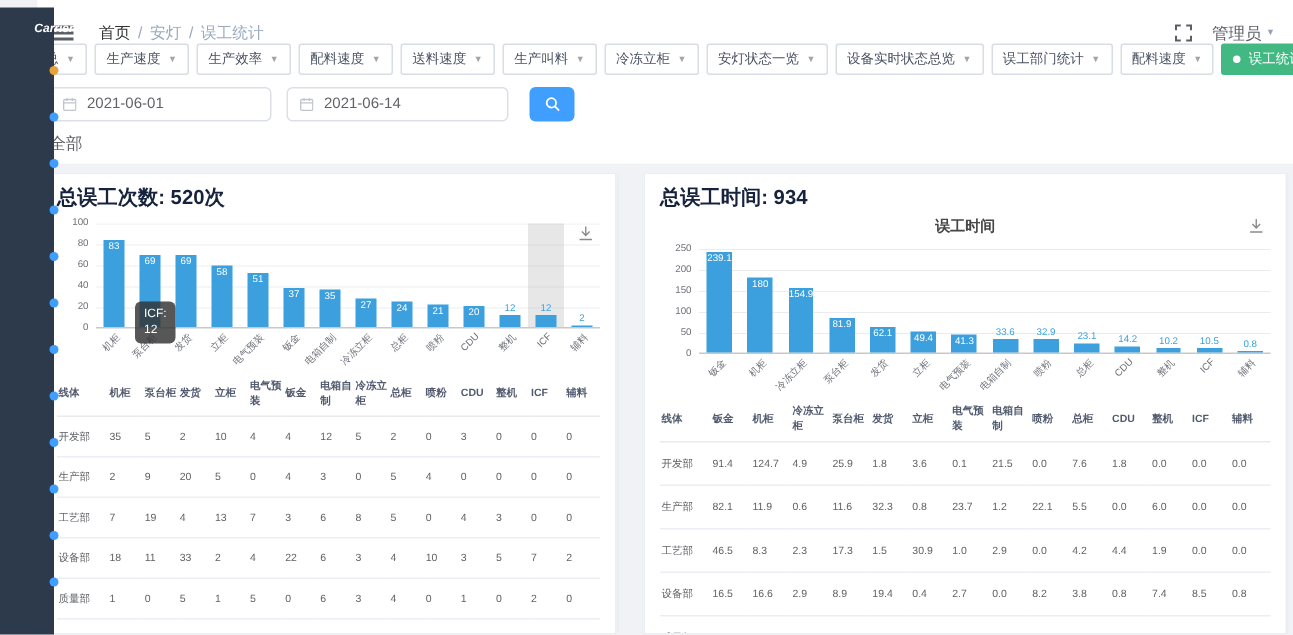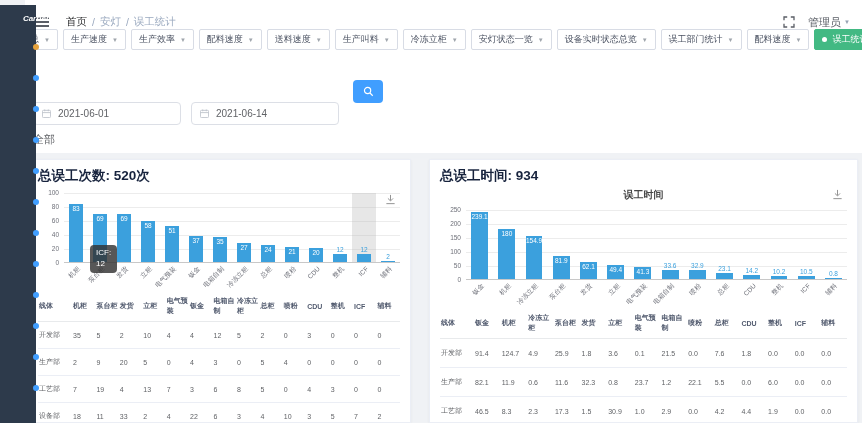--- a/index.html
+++ b/index.html
@@ -27,21 +27,21 @@
   
   .tabsbar { height: 24px; background: #fff; display: flex; align-items: flex-start; gap: 5px; padding: 1px 4px 0 0; margin-left: -12px; overflow: hidden; white-space: nowrap; flex: 0 0 auto; }
   .tab { flex: 0 0 auto; font-size: 9px; color: #495060; background: #fff; border: 1px solid #d8dce5; border-radius: 2px; padding: 3px 7px; display: flex; align-items: center; gap: 5px; cursor: pointer; }
   .tab .tab-caret { font-size: 6px; color: #a0a6ad; }
   .tab.active { background: #42b983; border-color: #42b983; color: #fff; }
   .tab.active .tab-dot { width: 5px; height: 5px; border-radius: 50%; background: #fff; display: inline-block; }
 
   
   .filterbar { background: #fff; padding: 6px 8px 2px; flex: 0 0 auto; }
   .filter-row { display: flex; gap: 10px; align-items: center; }
-  .date-input { width: 148px; height: 23px; border: 1px solid #dcdfe6; border-radius: 4px; background: #fff; display: flex; align-items: center; padding: 0 8px; gap: 7px; font-size: 10px; color: #606266; cursor: pointer; margin-top: 44px; }
+  .date-input { width: 148px; height: 23px; border: 1px solid #dcdfe6; border-radius: 4px; background: #fff; display: flex; align-items: center; padding: 0 8px; gap: 7px; font-size: 10px; color: #606266; cursor: pointer; }
   .search-btn { width: 30px; height: 23px; background: #409eff; border-radius: 4px; display: flex; align-items: center; justify-content: center; border: none; cursor: pointer; margin-left: 4px; }
   .scope { padding: 7px 0 4px; font-size: 11px; color: #606266; cursor: pointer; }
 
   
   .content { flex: 1; display: flex; gap: 18px; padding: 6px 4px 0 2px; overflow: hidden; }
   .card { background: #fff; border: 1px solid #ebeef5; box-shadow: 0 1px 3px rgba(0,0,0,.05); padding: 7px 10px 4px; overflow: hidden; }
   .card-left { flex: 0 0 384px; }
   .card-right { flex: 1; }
   .card-title { font-size: 13.5px; font-weight: bold; color: #17233d; }
 

